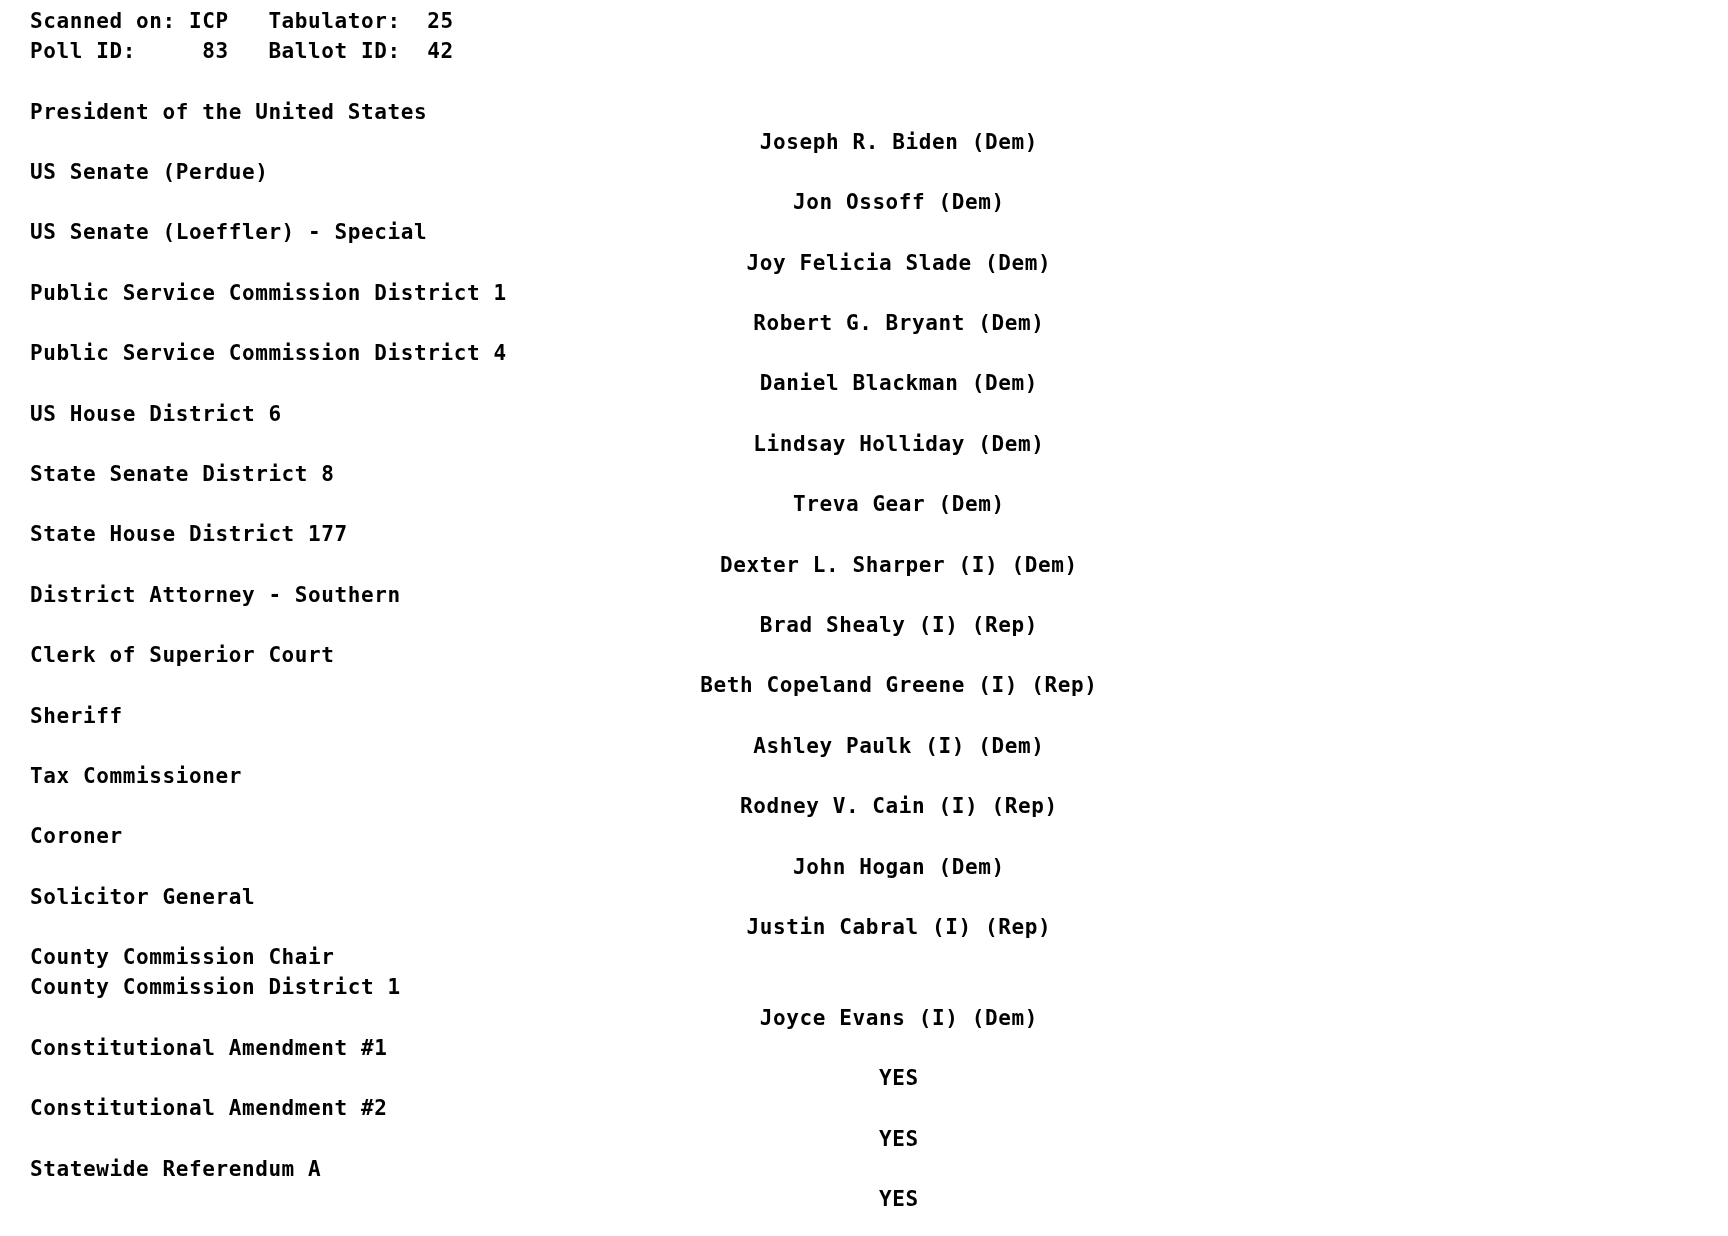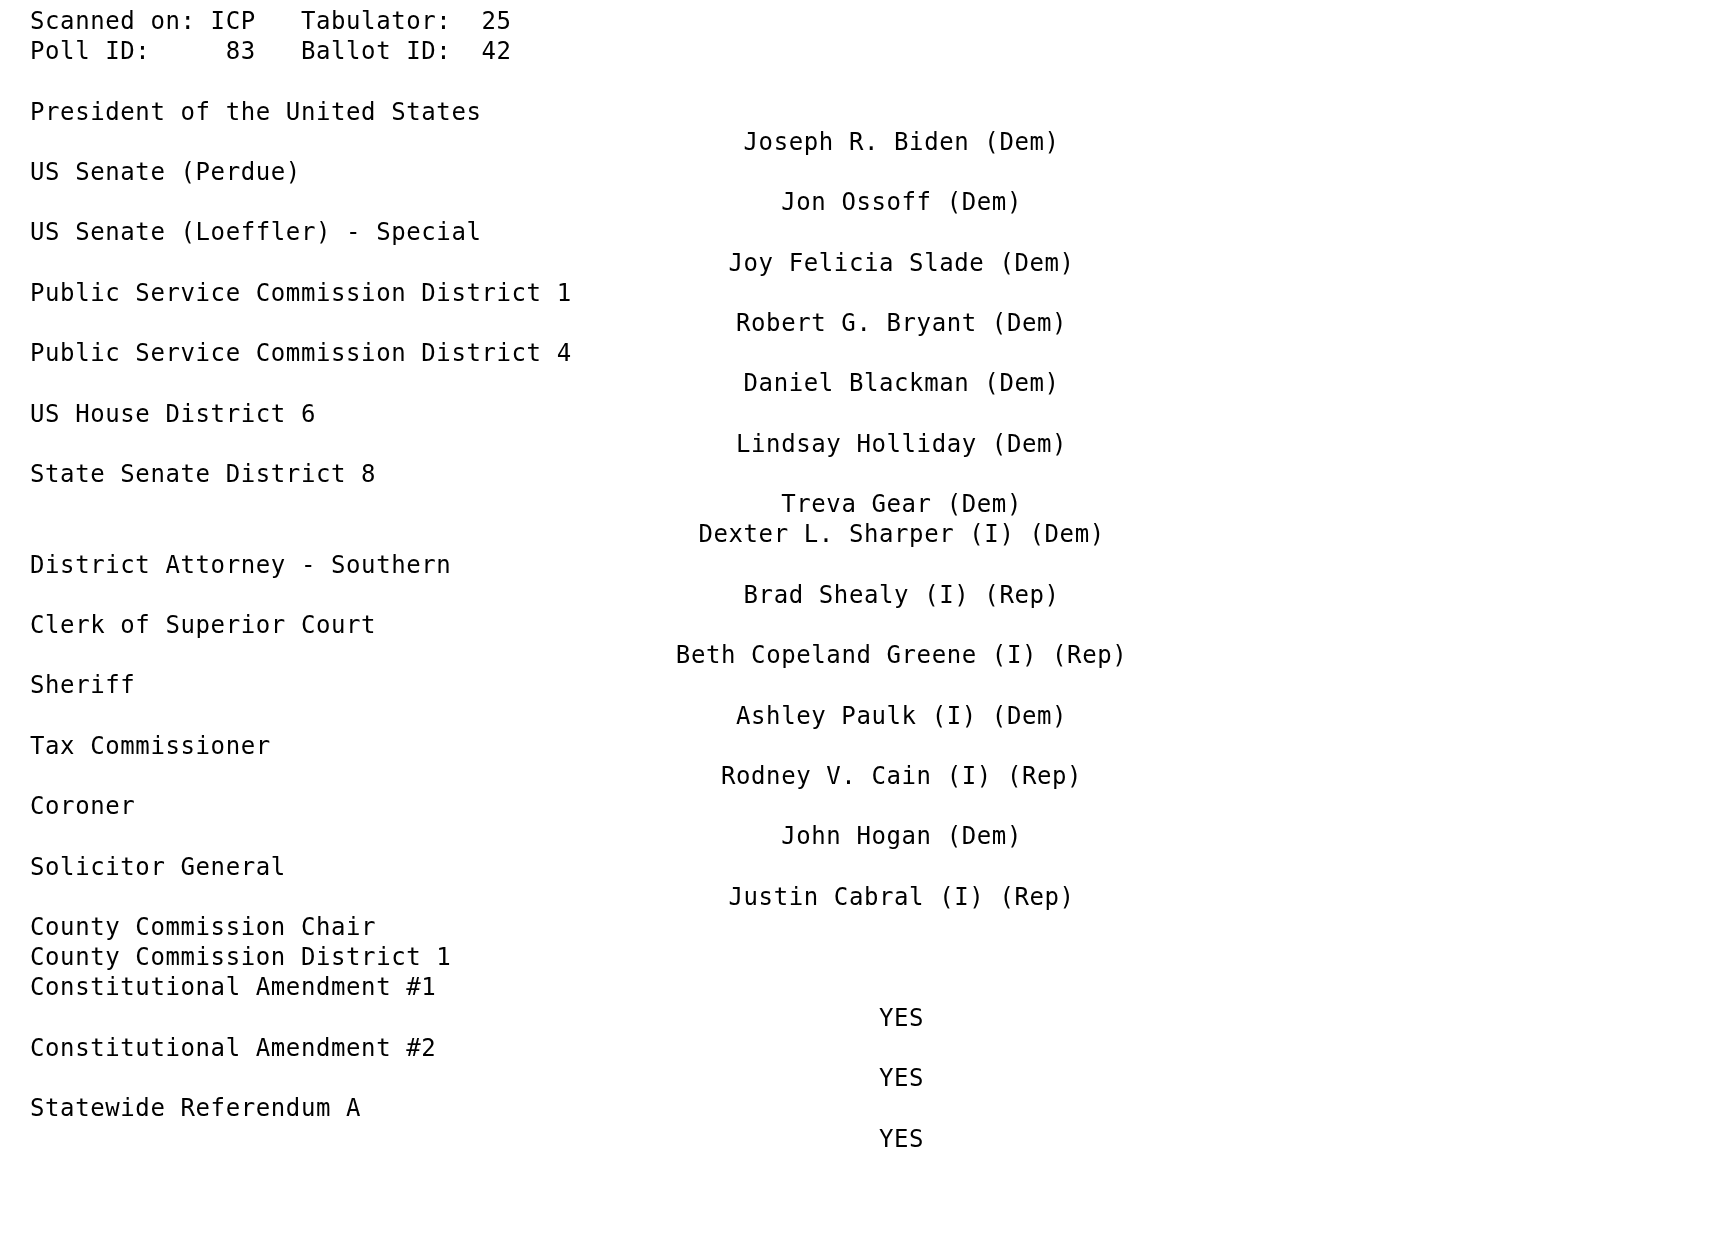--- a/index.html
+++ b/index.html
@@ -12,25 +12,25 @@
     height: 1236px;
     font-family: "DejaVu Sans Mono", "Liberation Mono", monospace;
     color: #000000;
     overflow: hidden;
   }
   .sheet {
     padding: 6px 0 0 30px;
     box-sizing: border-box;
   }
   .line {
-    font-size: 24px;
+    font-size: 21px;
     line-height: 30.2px;
     letter-spacing: 0.6px;
     white-space: pre;
-    font-weight: 400;
+    font-weight: 700;
   }
   .blank {
     height: 30.2px;
   }
   .header-block {
     margin-bottom: 0;
   }
   .contest {
     
   }
@@ -67,20 +67,21 @@
 
     <div class="line contest">Public Service Commission District 4</div>
     <div class="line choice">   Daniel Blackman (Dem)</div>
 
     <div class="line contest">US House District 6</div>
     <div class="line choice">   Lindsay Holliday (Dem)</div>
 
     <div class="line contest">State Senate District 8</div>
     <div class="line choice">   Treva Gear (Dem)</div>
 
+    <div class="line contest">State House District 177</div>
     <div class="line choice">   Dexter L. Sharper (I) (Dem)</div>
 
     <div class="line contest">District Attorney - Southern</div>
     <div class="line choice">   Brad Shealy (I) (Rep)</div>
 
     <div class="line contest">Clerk of Superior Court</div>
     <div class="line choice">   Beth Copeland Greene (I) (Rep)</div>
 
     <div class="line contest">Sheriff</div>
     <div class="line choice">   Ashley Paulk (I) (Dem)</div>
@@ -90,20 +91,21 @@
 
     <div class="line contest">Coroner</div>
     <div class="line choice">   John Hogan (Dem)</div>
 
     <div class="line contest">Solicitor General</div>
     <div class="line choice">   Justin Cabral (I) (Rep)</div>
 
     <div class="line contest">County Commission Chair</div>
 
     <div class="line contest">County Commission District 1</div>
+    <div class="line choice">   Joyce Evans (I) (Dem)</div>
 
     <div class="line contest">Constitutional Amendment #1</div>
     <div class="line choice">   YES</div>
 
     <div class="line contest">Constitutional Amendment #2</div>
     <div class="line choice">   YES</div>
 
     <div class="line contest">Statewide Referendum A</div>
     <div class="line choice">   YES</div>
 

